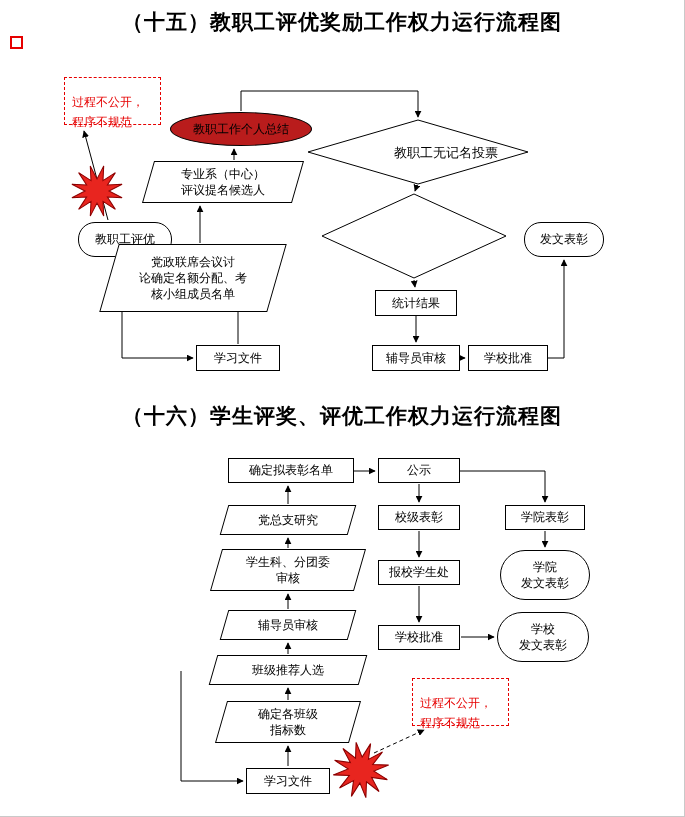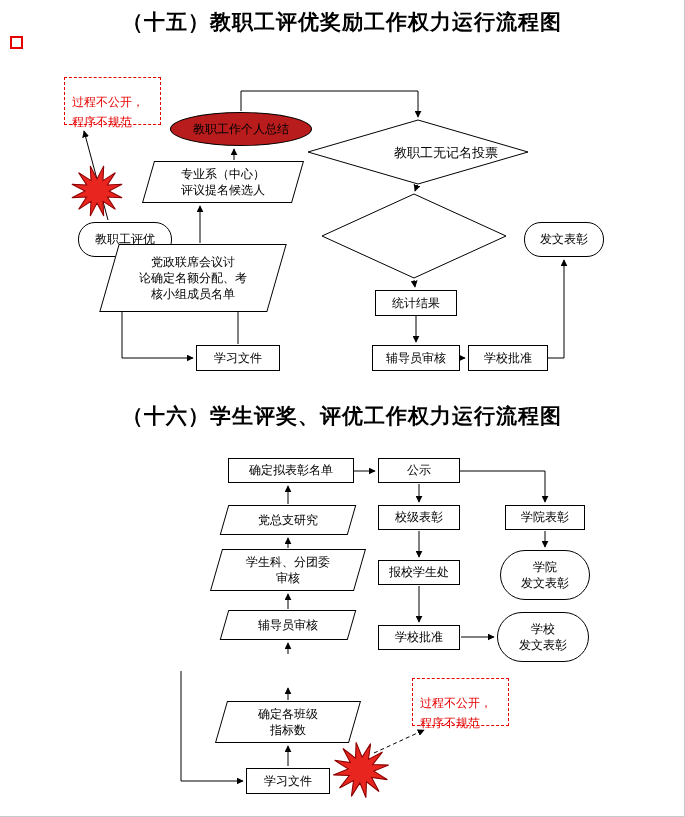--- a/index.html
+++ b/index.html
@@ -139,20 +139,24 @@
     <i class="pbg"></i>
     <span class="lbl">辅导员审核</span>
   </div>
 
 
   <div class="node rect" style="left:378px;top:625px;width:82px;height:25px">学校批准</div>
 
   <div class="node stadium" style="left:497px;top:612px;width:92px;height:50px;border-radius:25px">学校
 发文表彰</div>
 
+  <div class="node para" style="left:213px;top:655px;width:150px;height:30px">
+    <i class="pbg"></i>
+    <span class="lbl">班级推荐人选</span>
+  </div>
 
   <div class="warnbox" style="left:412px;top:678px;width:97px;height:48px">过程不公开，
 程序不规范</div>
 
   <div class="node para" style="left:221px;top:701px;width:134px;height:42px">
     <i class="pbg"></i>
     <span class="lbl">确定各班级
 指标数</span>
   </div>
 

